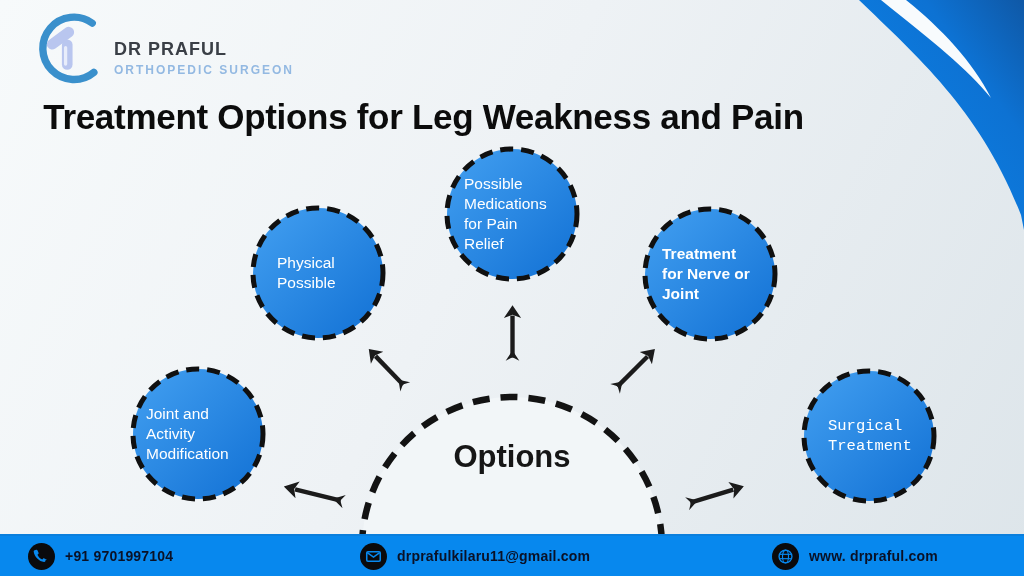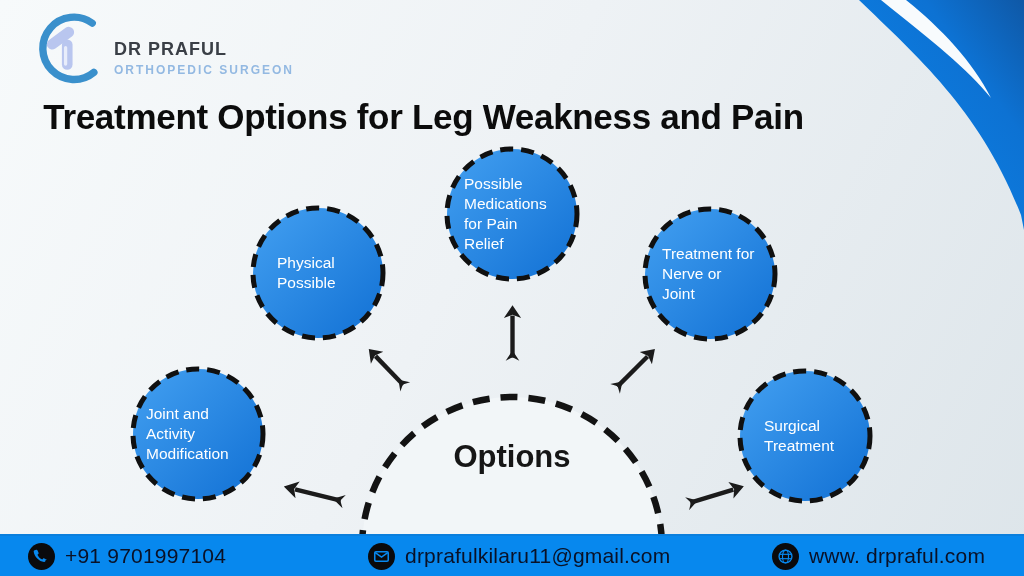--- a/index.html
+++ b/index.html
@@ -22,40 +22,40 @@
     font-size:35px;font-weight:800;letter-spacing:-0.3px;color:#0c0c0c;z-index:2;}
 
   
   .node{position:absolute;width:140px;height:140px;z-index:3;}
   .node svg{position:absolute;left:0;top:0;width:140px;height:140px;}
   .node-label{position:absolute;left:50%;top:50%;transform:translate(-50%,-50%);
     color:#fff;font-size:15.5px;line-height:1.3;text-align:left;font-weight:500;}
   .node--rest .node-label{max-width:104px;width:104px;}
   .node--physical .node-label{max-width:82px;width:82px;}
   .node--medications .node-label{max-width:96px;width:96px;}
-  .node--nerve .node-label{max-width:96px;width:96px;}
+  .node--nerve .node-label{max-width:96px;width:96px;font-weight:bold;}
   .node--surgical .node-label{max-width:82px;width:82px;}
 
   
   .hub{position:absolute;left:356px;top:391px;width:312px;height:152px;z-index:2;}
   .hub svg{position:absolute;left:0;top:0;width:312px;height:152px;}
   .hub-label{position:absolute;left:0;top:42px;width:312px;text-align:center;
     font-size:31px;font-weight:800;color:#161616;line-height:1.55;}
 
   
   .arrow{position:absolute;z-index:4;transform-origin:center;}
 
   
   .footer{position:absolute;left:0;top:534px;width:1024px;height:42px;background:#0788ee;
     border-top:2px solid #0a7fdd;box-sizing:border-box;z-index:6;}
   .contact{position:absolute;top:0;height:40px;display:flex;align-items:center;gap:10px;}
   .contact svg{width:27px;height:27px;flex:0 0 auto;}
-  .contact span{font-size:21px;font-weight:400;color:#0a1126;letter-spacing:0.2px;}
+  .contact span{font-size:14px;font-weight:700;color:#0a1126;letter-spacing:0.2px;}
   .contact--phone{left:28px;}
-  .contact--email{left:368px;}
+  .contact--email{left:360px;}
   .contact--web{left:772px;}
 </style>
 </head>
 <body>
 
 <div class="canvas">
 
   <svg width="0" height="0" style="position:absolute" aria-hidden="true">
     <defs>
       <linearGradient id="circleGrad" x1="0" y1="0" x2="1" y2="1">
@@ -111,21 +111,21 @@
     <div class="node-label">Possible Medications for Pain Relief</div>
   </div>
 
   <div class="node node--nerve" style="left:640px;top:204px;">
     <svg viewBox="0 0 140 140">
       <circle cx="70" cy="70" r="65" fill="url(#circleGrad)" stroke="#101010" stroke-width="5" stroke-dasharray="13 8"></circle>
     </svg>
     <div class="node-label">Treatment for Nerve or Joint</div>
   </div>
 
-  <div class="node node--surgical" style="left:735px;top:366px;">
+  <div class="node node--surgical" style="left:799px;top:366px;font-family:Liberation Mono, monospace;">
     <svg viewBox="0 0 140 140">
       <circle cx="70" cy="70" r="65" fill="url(#circleGrad)" stroke="#101010" stroke-width="5" stroke-dasharray="13 8"></circle>
     </svg>
     <div class="node-label">Surgical Treatment</div>
   </div>
 
   <div class="hub">
     <svg viewBox="0 0 312 152">
       <path d="M 6,156 A 150,150 0 0 1 306,156" fill="#f2f6f8" stroke="#131313" stroke-width="6.5" stroke-dasharray="17 11"></path>
     </svg>

